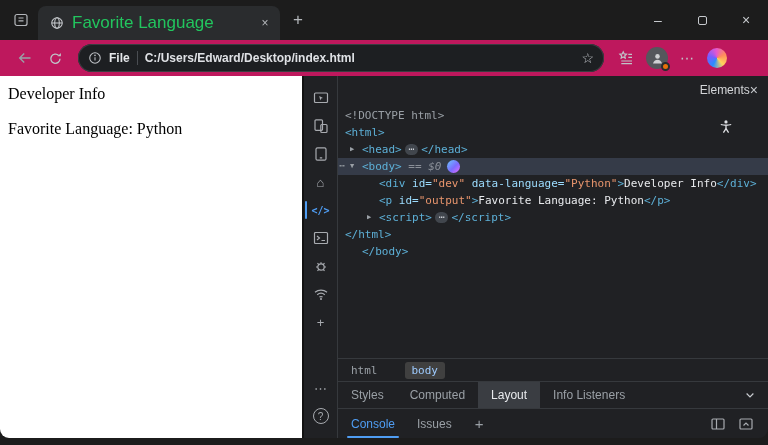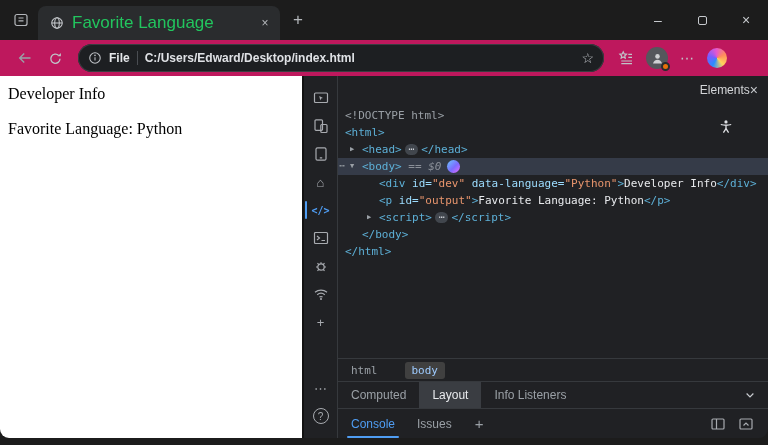--- a/index.html
+++ b/index.html
@@ -228,37 +228,38 @@
 
         <div class="dom-tree">
           <div id="tree-rows">
               <div class="dt-row"><span class="code" style="margin-left: 7px;"><span class="tk-muted">&lt;!DOCTYPE html&gt;</span></span></div>
               <div class="dt-row"><span class="code" style="margin-left: 7px;"><span class="tk-tag">&lt;html&gt;</span></span></div>
               <div class="dt-row"><span class="code" style="margin-left: 24px;"><span class="arrow">▶</span><span class="tk-tag">&lt;head&gt;</span><span class="tk-ell">⋯</span><span class="tk-tag">&lt;/head&gt;</span></span></div>
               <div class="dt-row selected"><span class="code" style="margin-left: 24px;"><span class="pregut">⋯</span><span class="arrow">▼</span><span class="tk-tag">&lt;body&gt;</span><span class="tk-eq"> == $0</span><span class="tk-badge"></span></span></div>
               <div class="dt-row"><span class="code" style="margin-left: 41px;"><span class="tk-tag">&lt;div</span><span class="tk-attr"> id=</span><span class="tk-val">"dev"</span><span class="tk-attr"> data-language=</span><span class="tk-val">"Python"</span><span class="tk-tag">&gt;</span><span class="tk-text">Developer Info</span><span class="tk-tag">&lt;/div&gt;</span></span></div>
               <div class="dt-row"><span class="code" style="margin-left: 41px;"><span class="tk-tag">&lt;p</span><span class="tk-attr"> id=</span><span class="tk-val">"output"</span><span class="tk-tag">&gt;</span><span class="tk-text">Favorite Language: Python</span><span class="tk-tag">&lt;/p&gt;</span></span></div>
               <div class="dt-row"><span class="code" style="margin-left: 41px;"><span class="arrow">▶</span><span class="tk-tag">&lt;script&gt;</span><span class="tk-ell">⋯</span><span class="tk-tag">&lt;/script&gt;</span></span></div>
+              <div class="dt-row"><span class="code" style="margin-left: 7px;"><span class="tk-tag">&lt;/html&gt;</span></span></div>
               <div class="dt-row"><span class="code" style="margin-left: 24px;"><span class="tk-tag">&lt;/body&gt;</span></span></div>
-              <div class="dt-row"><span class="code" style="margin-left: 7px;"><span class="tk-tag">&lt;/html&gt;</span></span></div>
             </div>
           <span class="a11y-btn">
             <svg width="16" height="16" viewBox="0 0 16 16" fill="none" stroke="currentColor" stroke-width="1.3">
                 <circle cx="8" cy="2.9" r="1.6" fill="currentColor" stroke="none"></circle>
                 <path d="M2.8 5.5c3.4 1 7 1 10.4 0M8 6.3v3.3M8 9.6l-2.6 4M8 9.6l2.6 4"></path>
               </svg>
           </span>
         </div>
 
         <div class="crumbs">
           <span class="crumb">html</span>
           <span class="crumb selected">body</span>
         </div>
 
         <div class="side-tabs">
+          <span class="stab">Styles</span>
           <span class="stab">Computed</span>
           <span class="stab selected">Layout</span>
           <span class="stab">Info Listeners</span>
           <span class="stab-spacer"></span>
           <span class="chev">
             <svg width="12" height="12" viewBox="0 0 16 16" fill="none" stroke="currentColor" stroke-width="1.6">
                 <path d="M3.5 6l4.5 4.5L12.5 6"></path>
               </svg>
           </span>
         </div>

